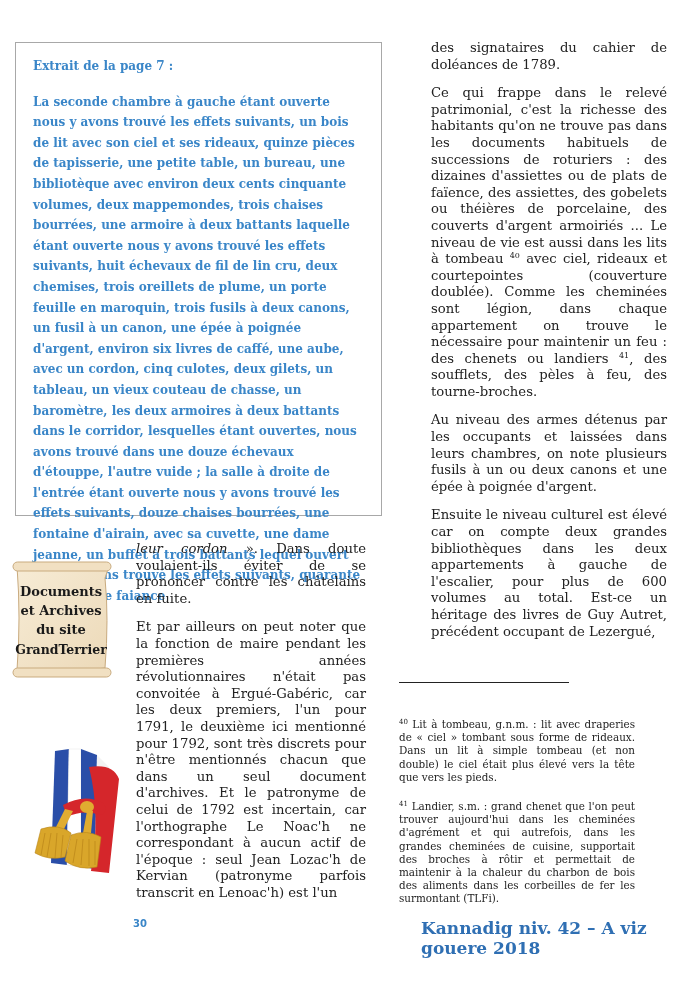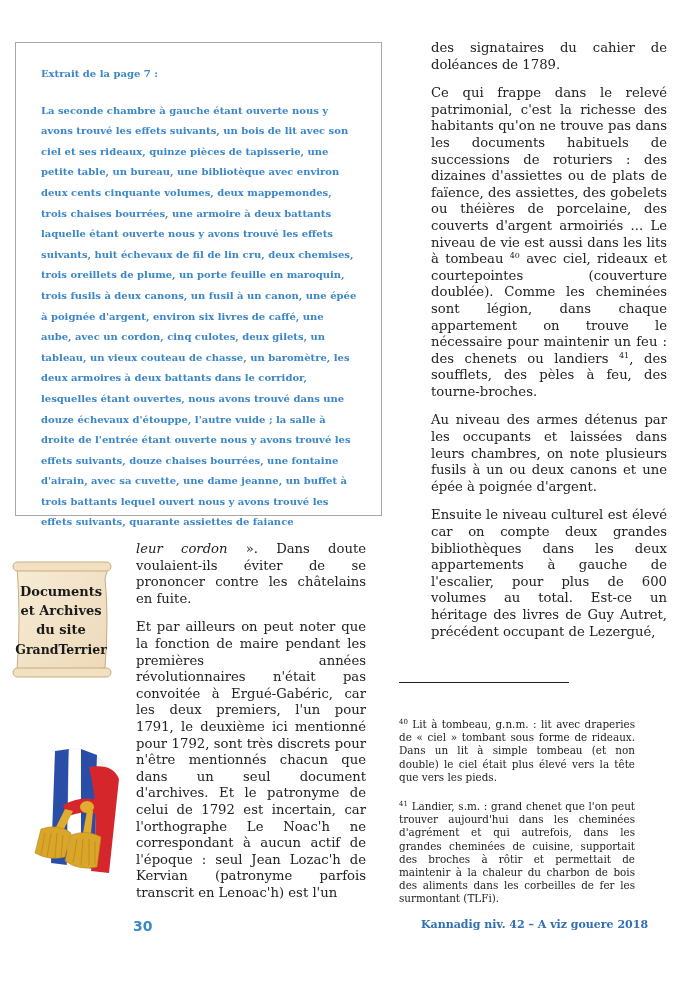--- a/index.html
+++ b/index.html
@@ -4,21 +4,21 @@
 <style>
   html, body { margin: 0; padding: 0; background: #ffffff; }
   body { width: 700px; height: 991px; position: relative; overflow: hidden; font-family: "DejaVu Serif", serif; color: #222; }
   .extract-box {
     position: absolute; left: 15px; top: 42px; width: 367px; height: 474px;
     border: 1.5px solid #a8a8a8; box-sizing: border-box; background: #fff;
     padding: 5px 8px 0 9px;
   }
   .extract-title, .extract-text {
     font-family: "DejaVu Serif", serif; font-weight: bold; color: #3a86c8;
-    font-size: 10px; line-height: 20.6px; margin: 16px;
+    font-size: 12px; line-height: 20.6px; margin: 8px;
   }
   .extract-title { margin-bottom: 15px; }
   .col-right {
     position: absolute; left: 399px; top: 40px; width: 236px;
     font-size: 13.2px; line-height: 16.6px; text-align: justify; margin-left: 32px;
   }
   .col-right p { margin: 0 0 12px 0; }
   .col-mid {
     position: absolute; left: 136px; top: 541px; width: 230px;
     font-size: 13.2px; line-height: 16.6px; text-align: justify;
@@ -27,25 +27,25 @@
   sup { font-size: 8px; line-height: 0; vertical-align: 5px; }
   .fn-rule { position: absolute; left: 399px; top: 682px; width: 170px; border-top: 1px solid #222; }
   .footnotes {
     position: absolute; left: 399px; top: 702px; width: 236px;
     font-size: 10.4px; line-height: 13.2px; text-align: justify;
   }
   .footnotes p { margin: 16px 0 11px 0; }
   .footnotes sup { font-size: 7px; vertical-align: 4px; }
   .page-number {
     position: absolute; left: 133px; top: 918px;
-    font-family: "DejaVu Sans", sans-serif; font-weight: bold; color: #3a86c8; font-size: 14px;
+    font-family: "DejaVu Sans", sans-serif; font-weight: bold; color: #3a86c8; font-size: 10px;
   }
   .footer-title {
     position: absolute; left: 421px; top: 918px;
-    font-family: "DejaVu Serif", serif; font-weight: bold; color: #2f6fb3; font-size: 11px;
+    font-family: "DejaVu Serif", serif; font-weight: bold; color: #2f6fb3; font-size: 17px;
   }
   .scroll-img { position: absolute; left: 5px; top: 558px; width: 112px; height: 126px; }
   .sash-img { position: absolute; left: 5px; top: 745px; width: 118px; height: 130px; }
 </style>
 </head>
 <body>
 
 <div class="extract-box">
   <p class="extract-title">Extrait de la page 7 :</p>
   <p class="extract-text">La seconde chambre à gauche étant ouverte nous y avons trouvé les effets suivants, un bois de lit avec son ciel et ses rideaux, quinze pièces de tapisserie, une petite table, un bureau, une bibliotèque avec environ deux cents cinquante volumes, deux mappemondes, trois chaises bourrées, une armoire à deux battants laquelle étant ouverte nous y avons trouvé les effets suivants, huit échevaux de fil de lin cru, deux chemises, trois oreillets de plume, un porte feuille en maroquin, trois fusils à deux canons, un fusil à un canon, une épée à poignée d'argent, environ six livres de caffé, une aube, avec un cordon, cinq culotes, deux gilets, un tableau, un vieux couteau de chasse, un baromètre, les deux armoires à deux battants dans le corridor, lesquelles étant ouvertes, nous avons trouvé dans une douze échevaux d'étouppe, l'autre vuide ; la salle à droite de l'entrée étant ouverte nous y avons trouvé les effets suivants, douze chaises bourrées, une fontaine d'airain, avec sa cuvette, une dame jeanne, un buffet à trois battants lequel ouvert nous y avons trouvé les effets suivants, quarante assiettes de faiance</p>

